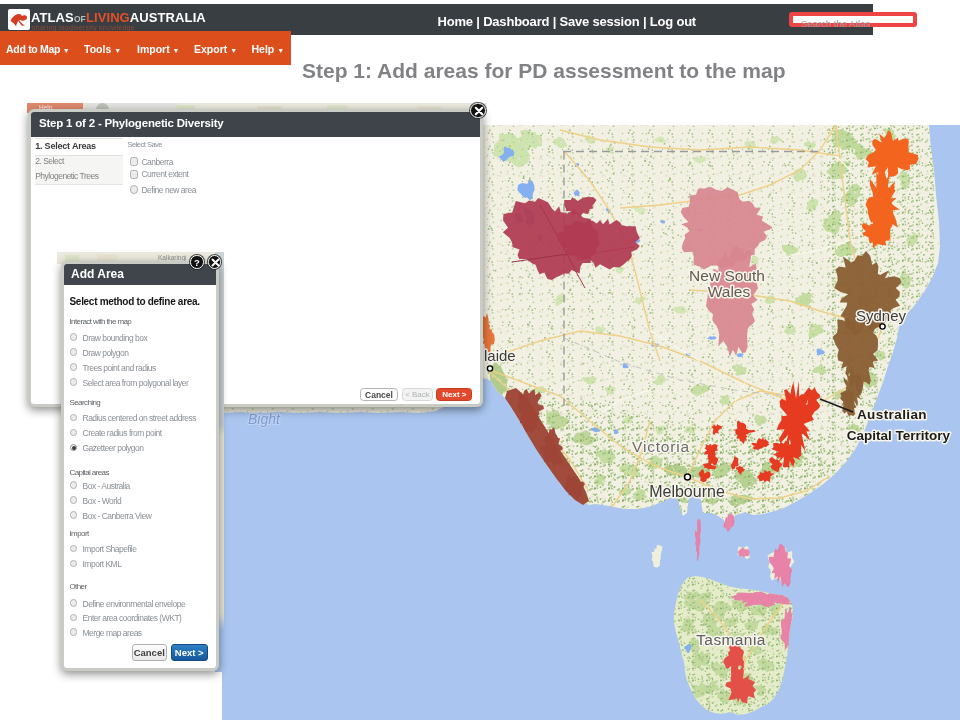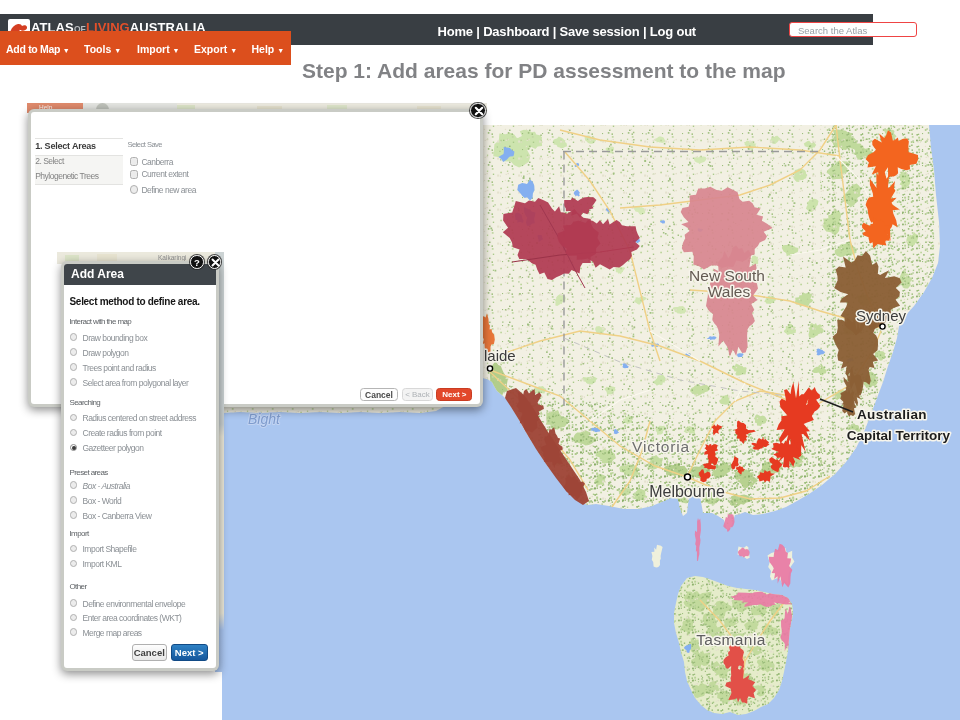--- a/index.html
+++ b/index.html
@@ -261,30 +261,30 @@
 <text x="484" y="361" font-family="Liberation Sans" font-size="15" fill="#3b3b3b" stroke="#f7f5ec" stroke-width="3" paint-order="stroke" stroke-linejoin="round">laide</text>
 <circle cx="490" cy="368.5" r="2.6" fill="#fff" stroke="#000" stroke-width="1.4"></circle>
 <text x="687" y="497" text-anchor="middle" font-family="Liberation Sans" font-size="16" fill="#3b3b3b" stroke="#f7f5ec" stroke-width="3" paint-order="stroke" stroke-linejoin="round">Melbourne</text>
 <circle cx="687.5" cy="477" r="3" fill="#fff" stroke="#000" stroke-width="1.5"></circle>
 <path d="M820,399 L853,412" stroke="#1c1c1c" stroke-width="1.4" fill="none"></path>
 <text x="927" y="419" text-anchor="end" font-family="Liberation Sans" font-size="13.5" font-weight="bold" letter-spacing="0.4" fill="#1c1c1c" stroke="#f7f5ec" stroke-width="3" paint-order="stroke" stroke-linejoin="round">Australian</text>
 <text x="950" y="440" text-anchor="end" font-family="Liberation Sans" font-size="13.5" font-weight="bold" fill="#1c1c1c" stroke="#f7f5ec" stroke-width="3" paint-order="stroke" stroke-linejoin="round">Capital Territory</text>
 <text x="264" y="424" text-anchor="middle" font-family="Liberation Sans" font-size="14" font-style="italic" fill="#7f9ccd" stroke="#c3d4f2" stroke-width="2" paint-order="stroke" stroke-linejoin="round">Bight</text>
 </svg>
 
-<div class="abs" style="left:0;top:14px;width:873px;height:31px;background:#393e43;">
+<div class="abs" style="left:0;top:4px;width:873px;height:31px;background:#393e43;">
   <div class="abs" style="left:8px;top:5px;width:22px;height:21px;background:#fff;border-radius:2px;">
     <svg width="22" height="21" viewBox="0 0 22 21">
         <path d="M2.5,12 C4,8 7,5.5 10,5 C12,4.6 13.5,5.5 14,7 C16,5.5 18.5,6 19,8 C19.4,9.6 18,11 16,11.5 C14,12 12,11.5 11,10.8 C10,12.5 8.5,15 8,17.5 C7,15.5 5,13.5 2.5,12 Z M11,10.8 C12.5,13 14.5,15.5 17,16.5 L14,16.8 C12,15 10.5,12.5 10.3,11.5 Z" fill="#d43f23"></path>
       </svg>
   </div>
   <div class="abs" style="left:31px;top:6px;font-weight:bold;font-size:13px;letter-spacing:0.1px;white-space:nowrap;color:#fff;">ATLAS<span style="font-size:8.5px;color:#b9bcbf;">OF</span><span style="color:#e4502a;">LIVING</span>AUSTRALIA</div>
   <div class="abs" style="left:32px;top:19.5px;font-size:7px;color:#8f4a33;letter-spacing:0.25px;">sharing biodiversity knowledge</div>
   <div class="abs" style="right:177px;top:10px;font-size:13px;letter-spacing:-0.2px;font-weight:bold;color:#fff;white-space:nowrap;">Home | Dashboard | Save session | Log out</div>
-  <div class="abs" style="left:789px;top:7.5px;width:128px;height:15px;background:#fff;border-radius:3px;border:1px solid #ef4444;">
+  <div class="abs" style="left:789px;top:7.5px;width:128px;height:15px;background:#fff;border-radius:3px;border:4px solid #ef4444;">
     <span style="position:absolute;left:8px;top:2px;font-size:9.5px;color:#9aa0a6;">Search the Atlas</span>
   </div>
   <div class="abs" style="left:922px;top:7px;width:21px;height:16px;border:2px solid #fff;border-radius:3px;">
     <svg width="17" height="12" viewBox="0 0 17 12" style="position:absolute;left:0;top:0;">
         <circle cx="7.5" cy="5" r="3.2" fill="none" stroke="#fff" stroke-width="1.6"></circle>
         <line x1="10" y1="7.5" x2="13" y2="10.5" stroke="#fff" stroke-width="1.8"></line>
       </svg>
   </div>
 </div>
 
@@ -305,20 +305,23 @@
     <div class="abs" style="left:56px;top:0;width:94px;height:10px;background:#e4e5e1;"></div>
     <div class="abs" style="left:150px;top:1px;width:310px;height:9px;background:#edebe0;"></div>
     <div class="abs" style="left:150px;top:2px;width:18px;height:6px;background:#dde5c9;"></div>
     <div class="abs" style="left:230px;top:3px;width:25px;height:5px;background:#e6e2cf;"></div>
     <div class="abs" style="left:300px;top:2px;width:20px;height:6px;background:#dfe7cc;"></div>
     <div class="abs" style="left:390px;top:3px;width:24px;height:5px;background:#e8e4d1;"></div>
 
   </div>
   <div class="abs" style="left:69px;top:0;width:13px;height:13px;border-radius:50%;background:#b7bbb3;opacity:0.85;"></div>
   <div class="abs" style="left:0.6px;top:5.5px;width:455px;height:298.5px;background:#fff;border:3px solid rgba(198,200,194,0.95);border-radius:6px;box-shadow:0 3px 10px rgba(0,0,0,0.45);">
+    <div class="abs" style="left:0;top:0;width:449px;height:25.5px;background:#3e4449;border-radius:3px 3px 0 0;">
+      <span class="abs" style="left:8.4px;top:5.5px;font-size:11.5px;letter-spacing:-0.2px;font-weight:bold;color:#fff;">Step 1 of 2 - Phylogenetic Diversity</span>
+    </div>
 
     <div class="abs" style="left:4.6px;top:44px;width:87.5px;height:28px;background:#f5f5f3;"></div>
     <div class="abs" style="left:4.6px;top:26.5px;width:87.5px;height:0;border-top:1px solid #e3e3e1;"></div>
     <div class="abs" style="left:4.6px;top:43.7px;width:87.5px;height:0;border-top:1px solid #e3e3e1;"></div>
     <div class="abs" style="left:4.6px;top:72px;width:87.5px;height:0;border-top:1px solid #e3e3e1;"></div>
     <span class="abs" style="left:4.6px;top:29.5px;font-size:9px;font-weight:bold;letter-spacing:-0.2px;color:#3a3a3a;white-space:nowrap;text-align:center;">1. Select Areas</span>
     <span class="lbl" style="left:4.6px;top:44.4px;color:#828282;">2. Select</span>
     <span class="lbl" style="left:4.6px;top:59.9px;color:#828282;">Phylogenetic Trees</span>
 
     <span class="lbl" style="left:96.9px;top:28.1px;font-size:7.5px;">Select Save</span>
@@ -362,23 +365,23 @@
     <div class="rad" style="left:5.7px;top:114.8px;"></div>
       <span class="lbl" style="left:18.5px;top:114px;">Select area from polygonal layer</span>
     <div class="sec" style="left:5.5px;top:134px;">Searching</div>
     <div class="rad" style="left:5.7px;top:150.3px;"></div>
       <span class="lbl" style="left:18.5px;top:149.5px;">Radius centered on street address</span>
     <div class="rad" style="left:5.7px;top:165.3px;"></div>
       <span class="lbl" style="left:18.5px;top:164.5px;">Create radius from point</span>
     <div class="abs" style="left:5.7px;top:180.3px;width:7.5px;height:7.5px;border-radius:50%;background:#fff;border:1px solid #8a8a8a;"></div>
       <div class="abs" style="left:8.1px;top:182.70000000000002px;width:3.8px;height:3.8px;border-radius:50%;background:#3c3c3c;"></div>
       <span class="lbl" style="left:18.5px;top:179.5px;">Gazetteer polygon</span>
-    <div class="sec" style="left:5.5px;top:204px;">Preset areas</div>
+    <div class="sec" style="left:5.5px;top:204px;">Capital areas</div>
     <div class="rad" style="left:5.7px;top:217.8px;"></div>
-      <span class="lbl" style="left:18.5px;top:217px;font-style:italic;">Box - Australia</span>
+      <span class="lbl" style="left:18.5px;top:217px;">Box - Australia</span>
     <div class="rad" style="left:5.7px;top:232.8px;"></div>
       <span class="lbl" style="left:18.5px;top:232px;">Box - World</span>
     <div class="rad" style="left:5.7px;top:247.8px;"></div>
       <span class="lbl" style="left:18.5px;top:247px;">Box - Canberra View</span>
     <div class="sec" style="left:5.5px;top:265.5px;">Import</div>
     <div class="rad" style="left:5.7px;top:281.3px;"></div>
       <span class="lbl" style="left:18.5px;top:280.5px;">Import Shapefile</span>
     <div class="rad" style="left:5.7px;top:296.3px;"></div>
       <span class="lbl" style="left:18.5px;top:295.5px;">Import KML</span>
     <div class="sec" style="left:5.5px;top:318px;">Other</div>

